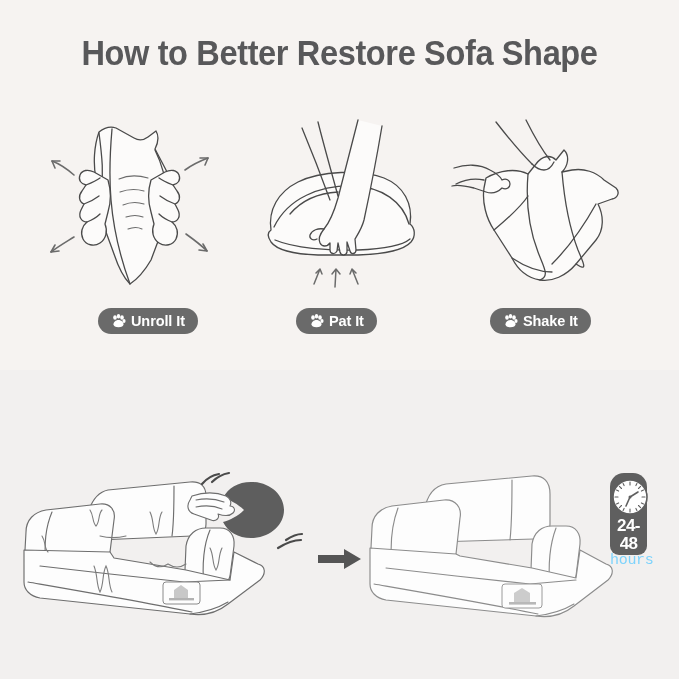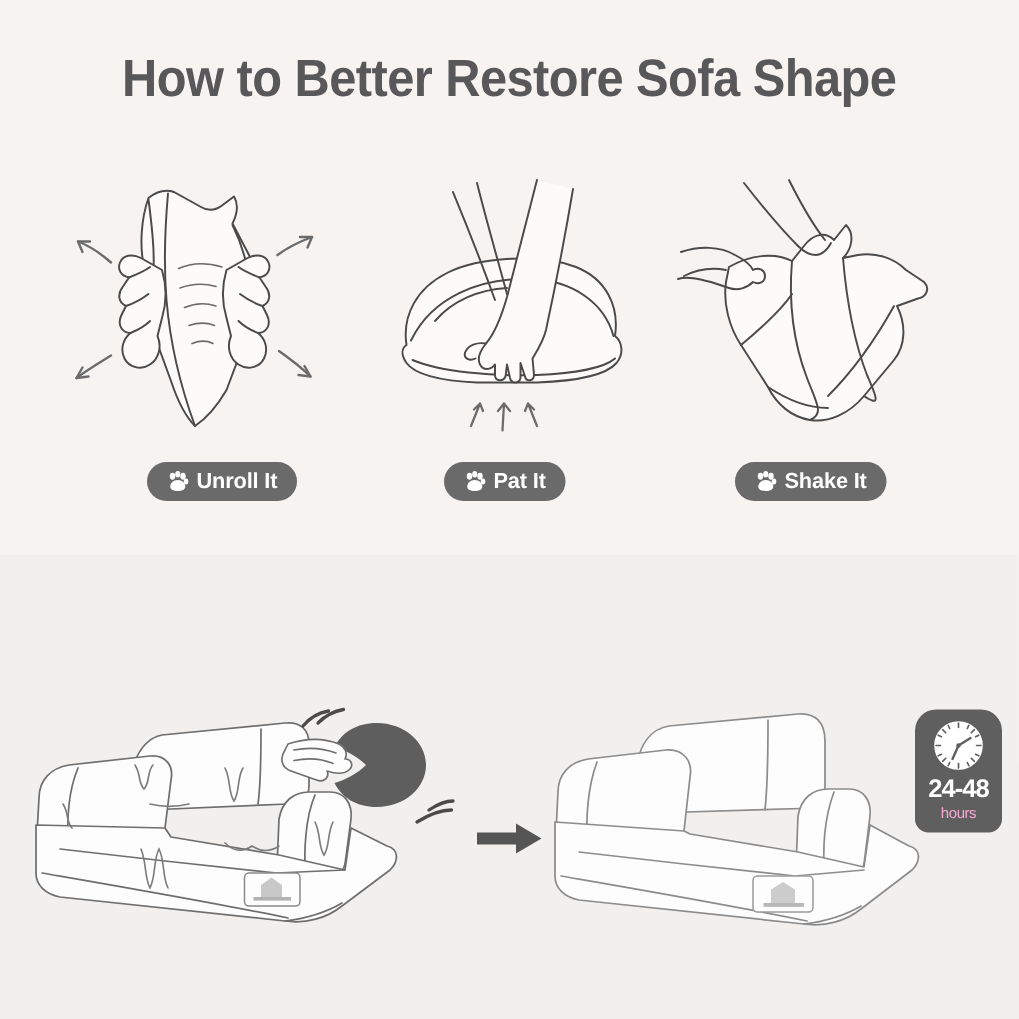--- a/index.html
+++ b/index.html
@@ -141,21 +141,21 @@
     width: 48px;
     height: 24px;
   }
   .mid-arrow svg { display: block; width: 100%; height: 100%; }
 
   
   .clock-badge {
     position: absolute;
     left: 610px;
     top: 473px;
-    width: 58px;
+    width: 37px;
     height: 82px;
     background: #5f5f5f;
     border-radius: 14px 14px 9px 9px;
     box-sizing: border-box;
     padding-top: 4px;
     text-align: center;
   }
   .clock-face {
     width: 40px;
     height: 40px;
@@ -164,24 +164,25 @@
   }
   .clock-hours-big {
     font-size: 17px;
     font-weight: bold;
     color: #ffffff;
     line-height: 18px;
     letter-spacing: -0.6px;
     margin-top: 0px;
   }
   .clock-hours-small {
-    font-size: 10px;
-    color: #f9a8d4;
+    font-size: 15px;
+    color: #7dd3fc;
     line-height: 16px;
     letter-spacing: -0.3px;
+    font-family: Liberation Mono, monospace;
   }
 </style>
 </head>
 <body>
 
 <div class="page">
 
   <div class="title">How to Better Restore Sofa Shape</div>
 
   <div class="top-row">

